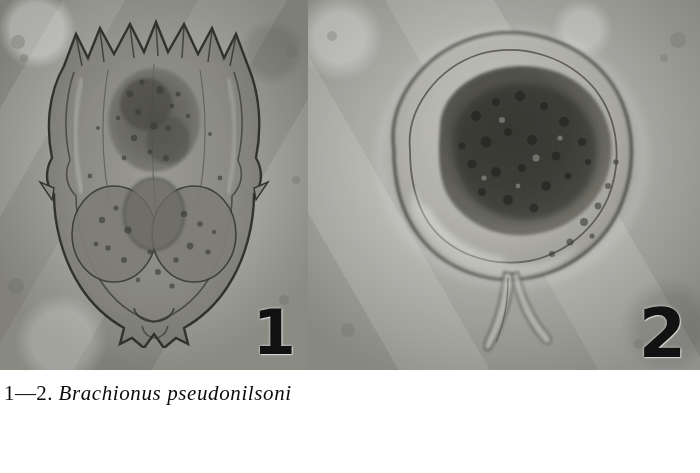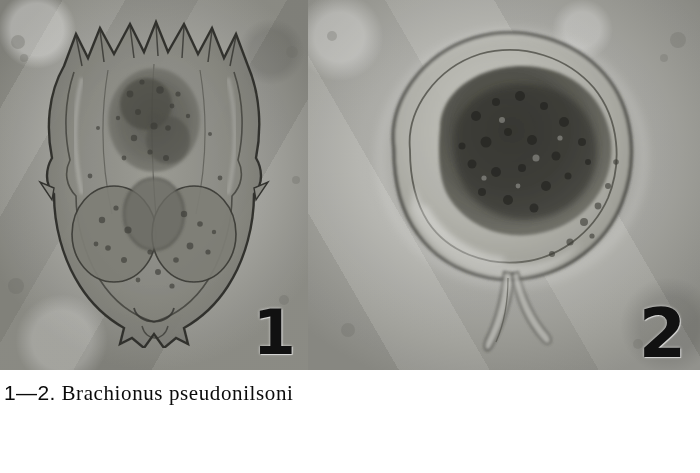--- a/index.html
+++ b/index.html
@@ -102,22 +102,23 @@
     position: relative;
     padding: 8px 0 0 4px;
     color: #0b0b0b;
   }
   .cap-line {
     font-size: 21px;
     line-height: 30px;
     white-space: nowrap;
     letter-spacing: 0.4px;
   }
-  .cap-line .num { font-family: Liberation Sans, sans-serif; }
+  .cap-line .num { font-family: Liberation Serif, serif; }
   .cap-sp {
+    font-style: italic;
     letter-spacing: 0.6px;
   }
   .cap-line2 {
     font-size: 21px;
     line-height: 30px;
     letter-spacing: 0.6px;
     padding-top: 2px;
   }
 </style>
 </head>

